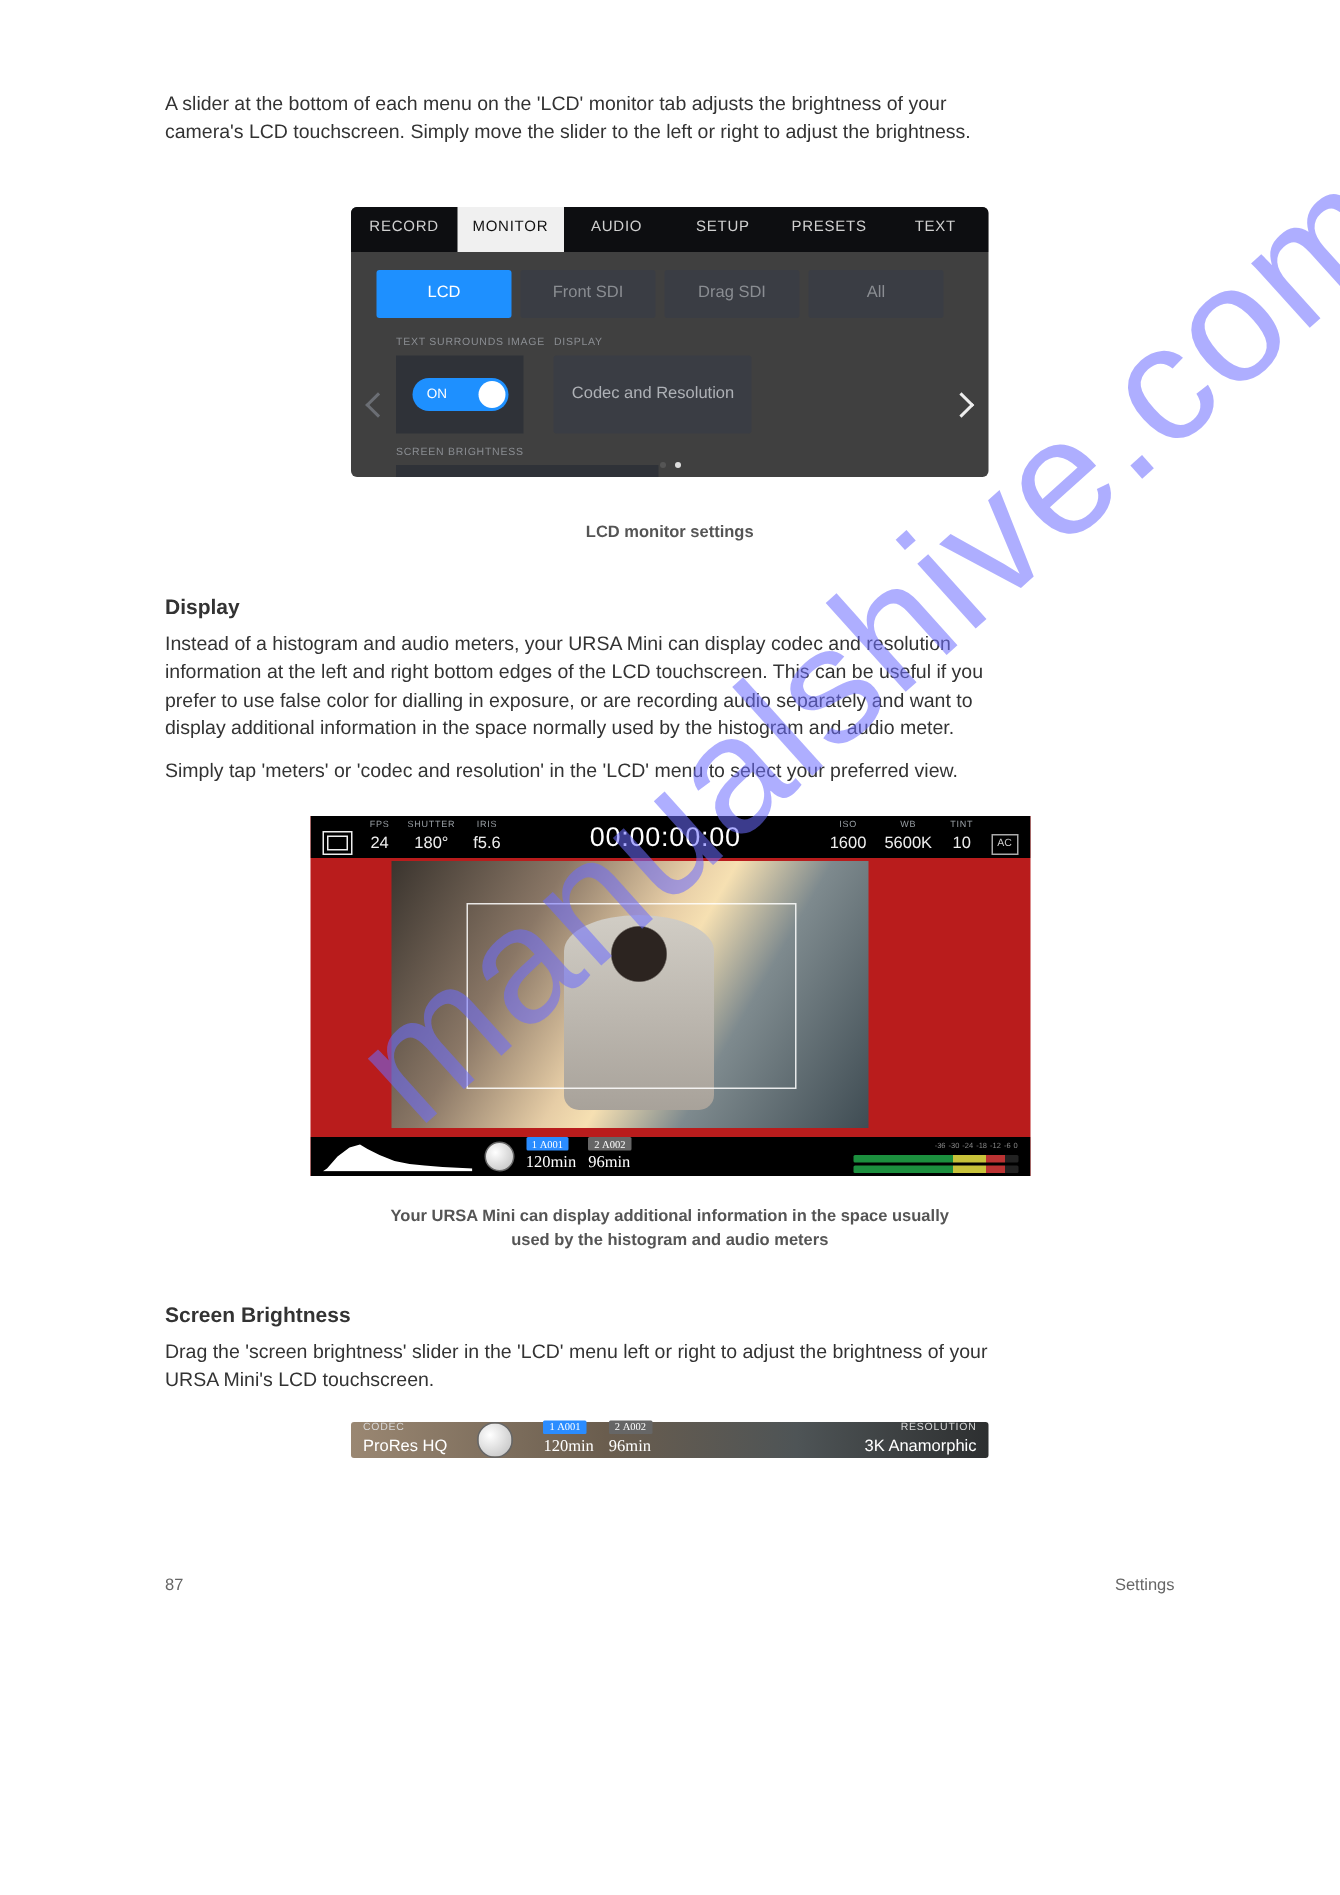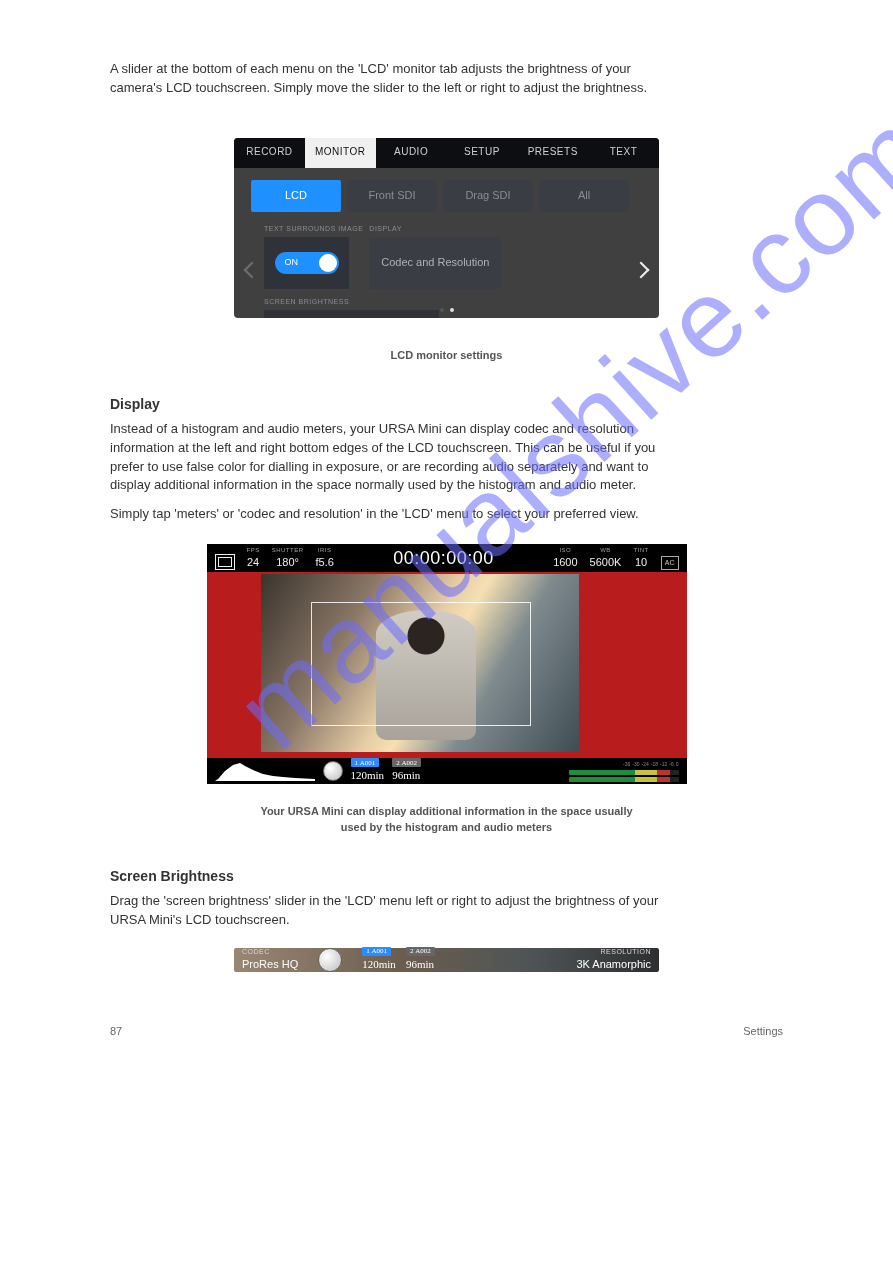--- a/index.html
+++ b/index.html
@@ -241,21 +241,21 @@
     padding: 0 8px; box-sizing: border-box;
     border-radius: 2px;
   }
   .strip .lbl { font-size: 7px; color: #d8d8d8; letter-spacing:.5px; }
   .strip .val { font-size: 11px; }
   .strip .col { display:flex; flex-direction:column; }
   .strip .recbtn { margin: 0 20px; width:22px; height:22px; }
   .strip-right { margin-left:auto; text-align:right; }
 
   .footer {
-    margin-top: 52px; display:flex; justify-content:space-between;
+    margin-top: 78px; display:flex; justify-content:space-between;
     font-size: 11px; color:#666;text-align:center;
   }
 </style>
 </head>
 <body>
 
 <div class="page">
   <div class="watermark">manualshive.com</div>
 
   <div class="body-text">

